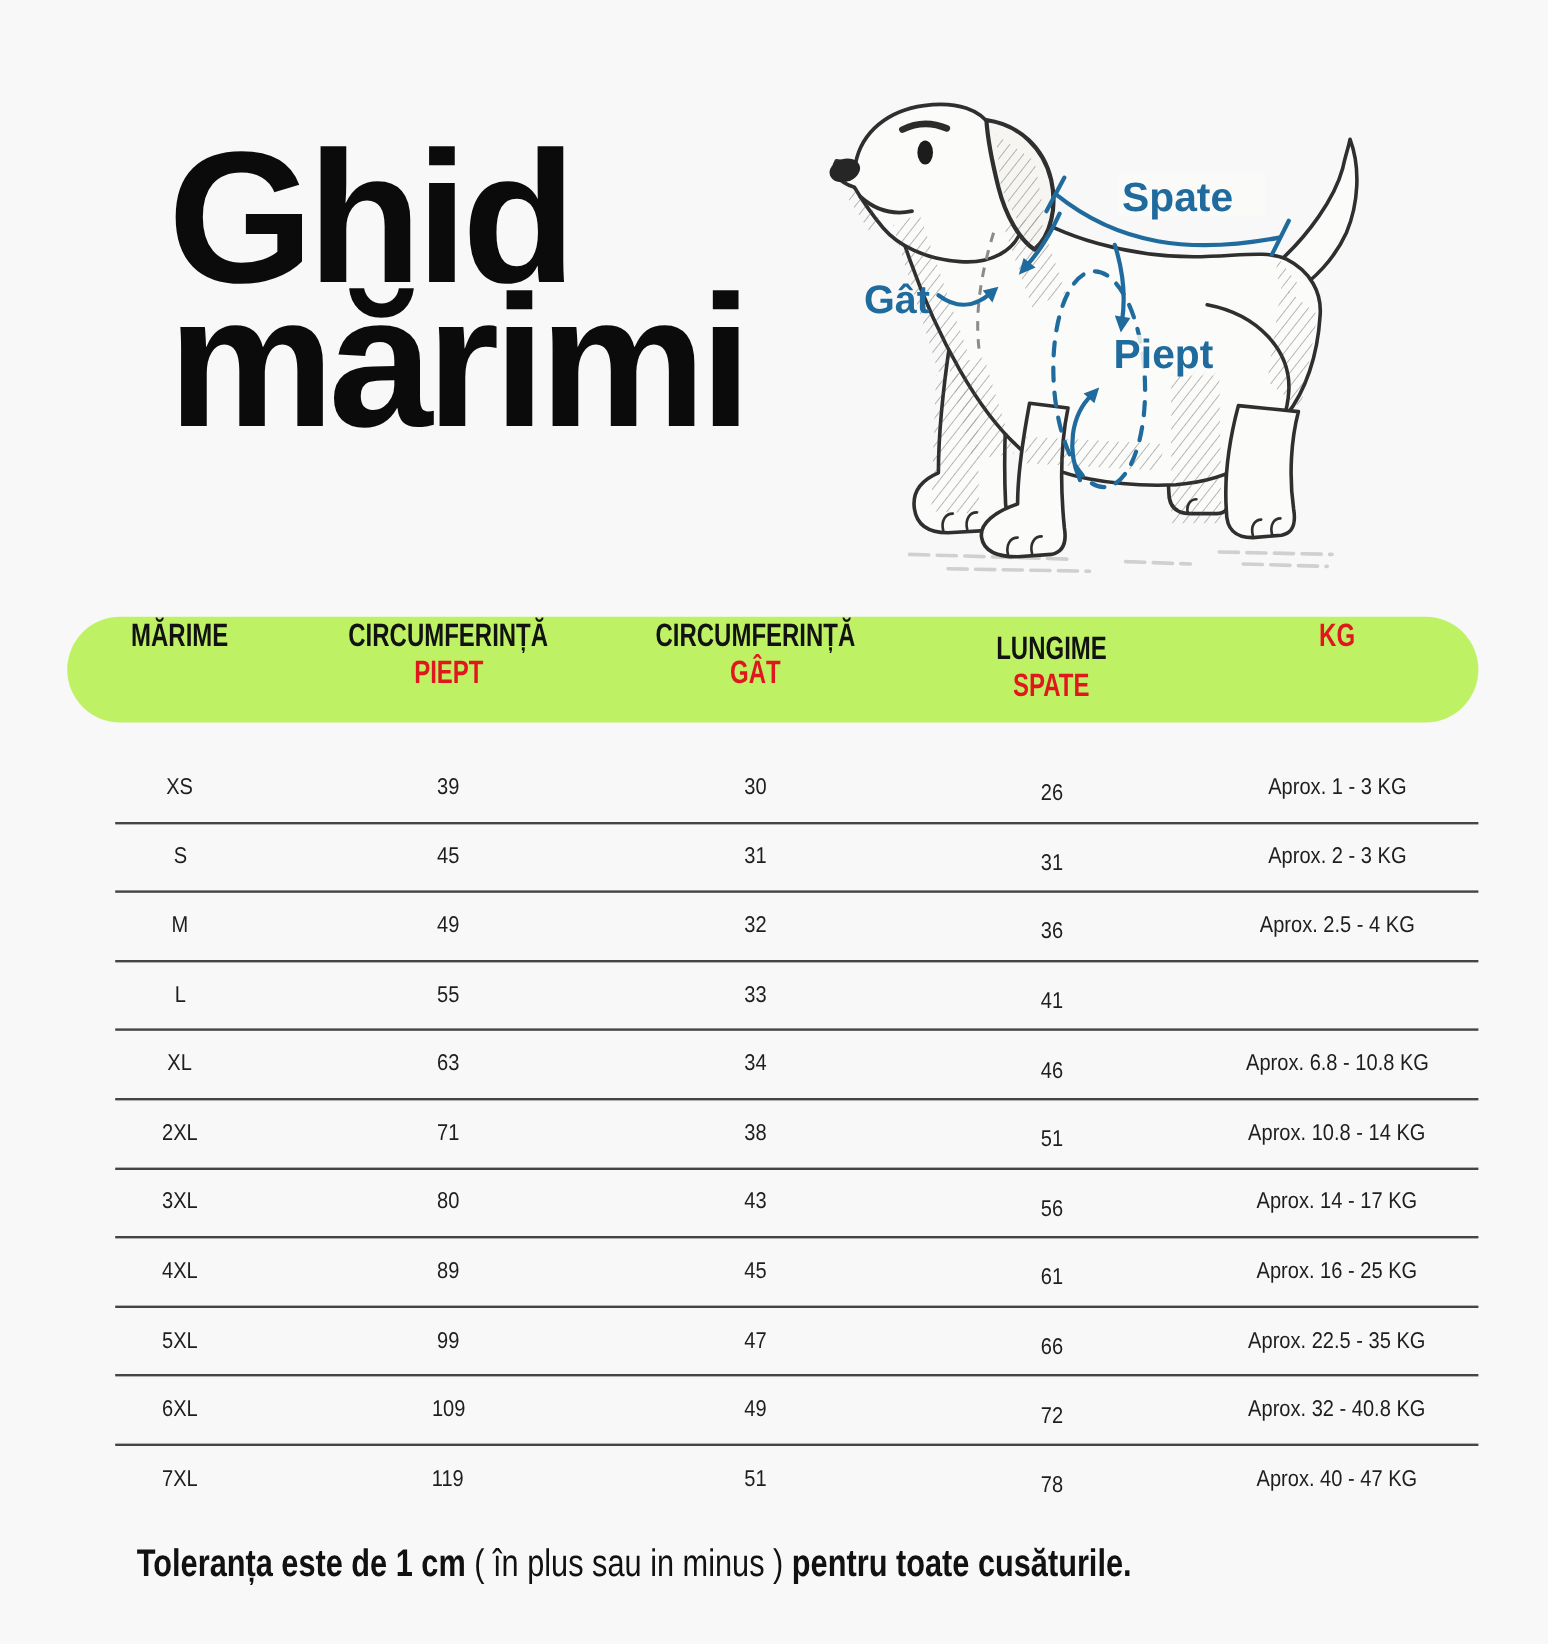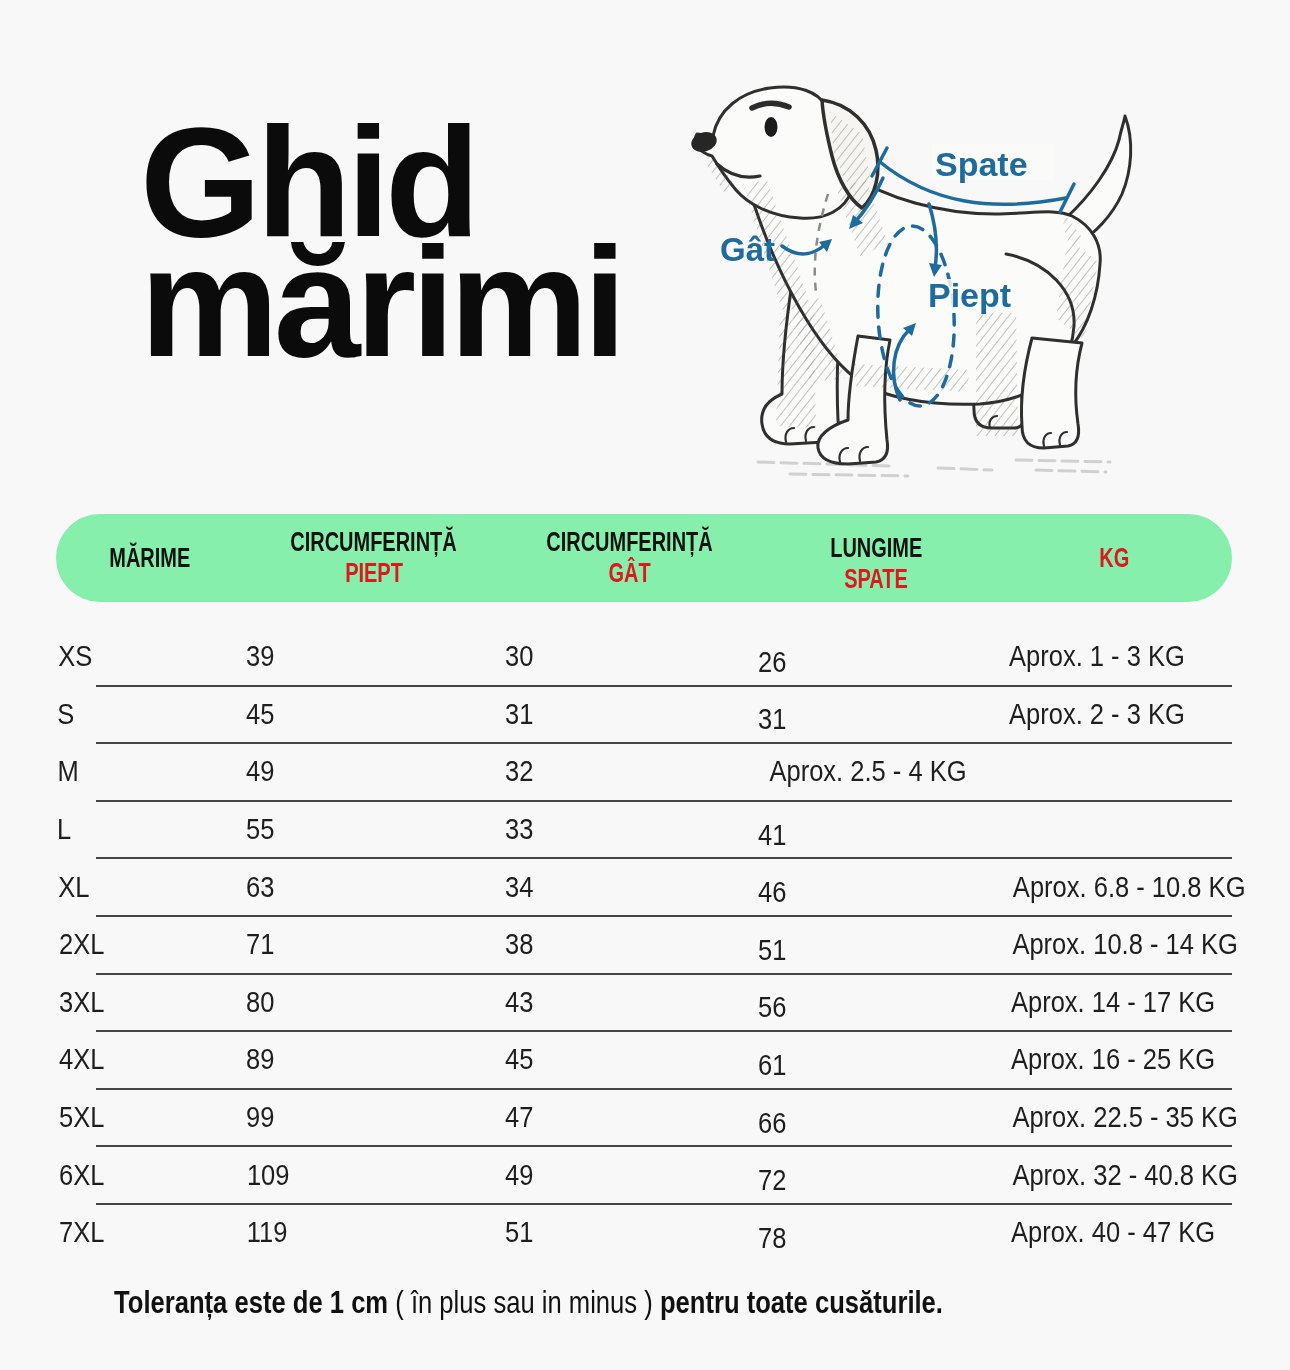--- a/index.html
+++ b/index.html
@@ -8,32 +8,32 @@
 
   
   .title{position:absolute;left:140px;top:122px;font-size:156px;line-height:120px;
          font-weight:700;letter-spacing:-5px;color:#0b0b0b;}
   .title div{white-space:nowrap;}
 
   
   .diagram{position:absolute;left:640px;top:48px;width:620px;height:432px;}
 
   
-  .band{position:absolute;left:56px;top:514px;width:1176px;height:88px;background:#86efac;
-        border-radius:44px;display:flex;align-items:center;}
+  .band{position:absolute;left:56px;top:514px;width:1176px;height:88px;background:#bef264;
+        border-radius:44px;display:flex;}
   .c1{width:16%;} .c2{width:22%;} .c3{width:21.5%;} .c4{width:20.5%;margin-top:11px;} .c5{width:20%;}
   .bcell{text-align:center;}
   .cond{display:inline-block;transform:scaleX(0.74);transform-origin:center;white-space:nowrap;}
   .hl1{font-weight:700;font-size:27px;color:#121212;line-height:31px;}
   .hl2{font-weight:700;font-size:27px;color:var(--accent,#e0181e);line-height:31px;}
 
   
   .tbody{position:absolute;left:56px;top:629px;width:1176px;}
   .trow{display:flex;align-items:center;height:55.6px;position:relative;}
-  .trow .cell{text-align:left;font-size:29px;color:#1e1e1e;}
+  .trow .cell{text-align:center;font-size:19px;color:#1e1e1e;}
   .cellv{display:inline-block;transform:scaleX(0.88);transform-origin:center;white-space:nowrap;}
   .divider{position:absolute;left:40px;right:0;bottom:-2px;height:2px;background:#454545;}
   .trow:last-child .divider{display:none;}
   .trow{margin-bottom:2px;}
 
   
   .footnote{position:absolute;left:114px;top:1284px;font-size:32px;color:#111;
             white-space:nowrap;transform:scaleX(0.80);transform-origin:left center;}
   .footnote .b{font-weight:700;}
   .footnote .r{font-weight:400;}
@@ -181,20 +181,21 @@
       <div class="cell c3"><span class="cellv">31</span></div>
       <div class="cell c4"><span class="cellv">31</span></div>
       <div class="cell c5"><span class="cellv">Aprox. 2 - 3 KG</span></div>
       <div class="divider"></div>
     </div>
 
     <div class="trow">
       <div class="cell c1"><span class="cellv">M</span></div>
       <div class="cell c2"><span class="cellv">49</span></div>
       <div class="cell c3"><span class="cellv">32</span></div>
+      <div class="cell c4"><span class="cellv">36</span></div>
       <div class="cell c5"><span class="cellv">Aprox. 2.5 - 4 KG</span></div>
       <div class="divider"></div>
     </div>
 
     <div class="trow">
       <div class="cell c1"><span class="cellv">L</span></div>
       <div class="cell c2"><span class="cellv">55</span></div>
       <div class="cell c3"><span class="cellv">33</span></div>
       <div class="cell c4"><span class="cellv">41</span></div>
       <div class="divider"></div>

